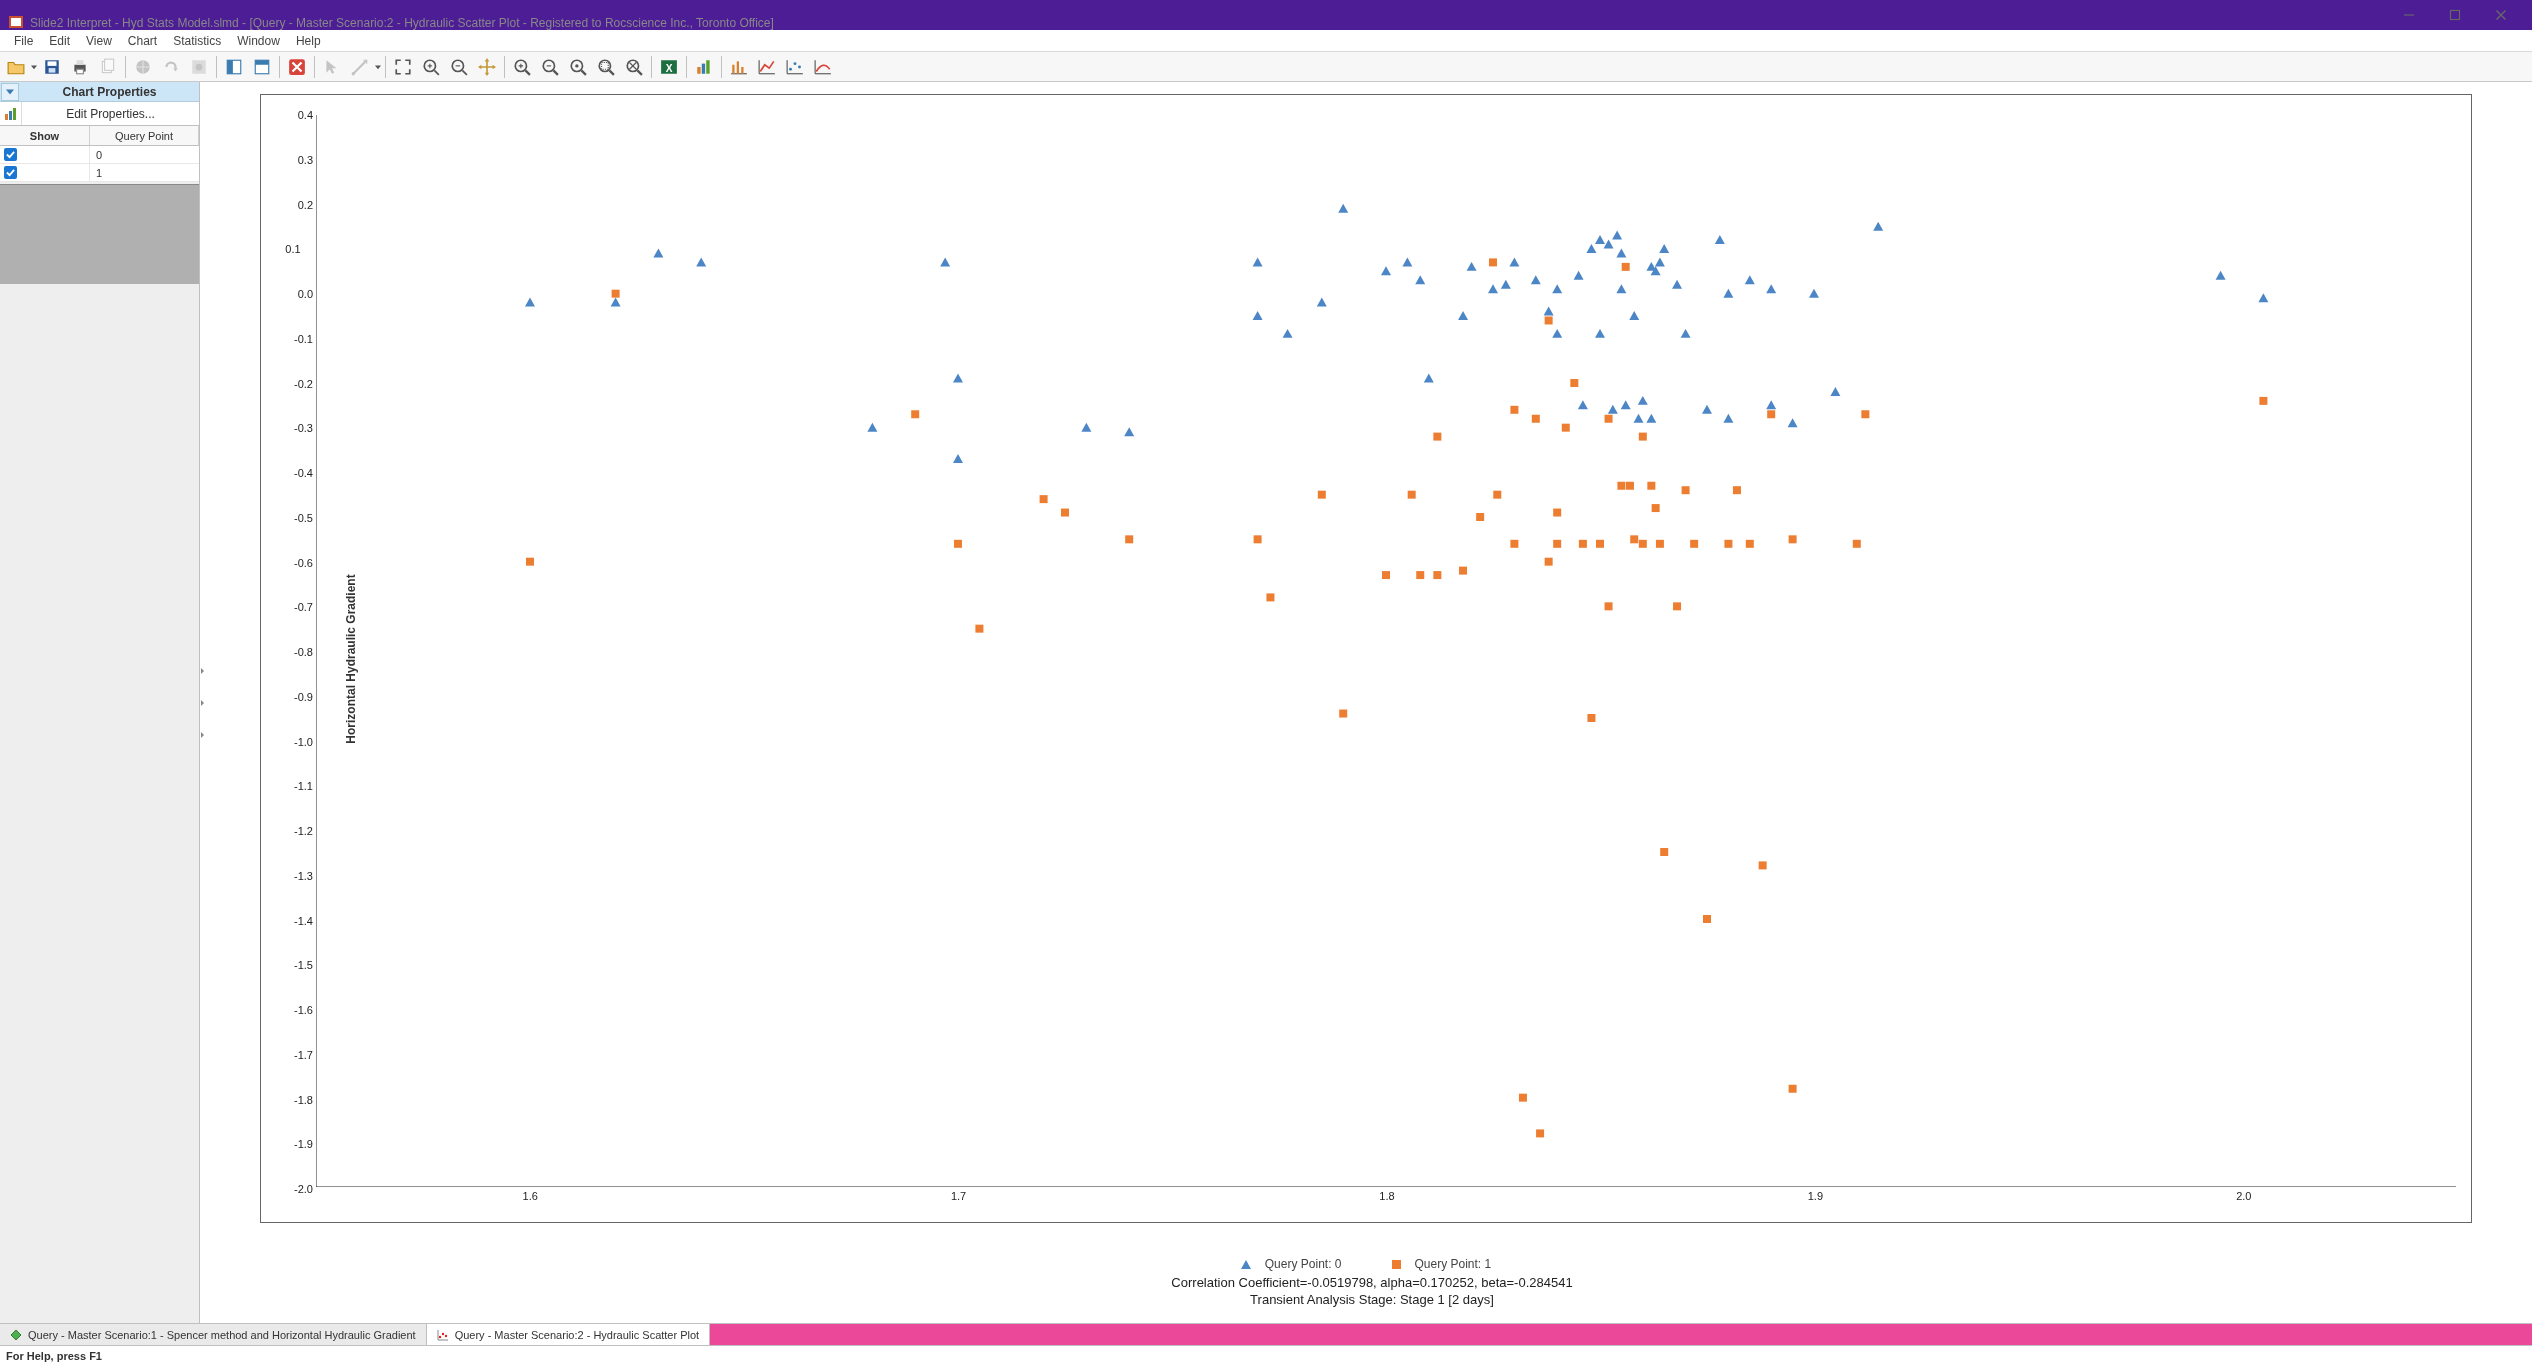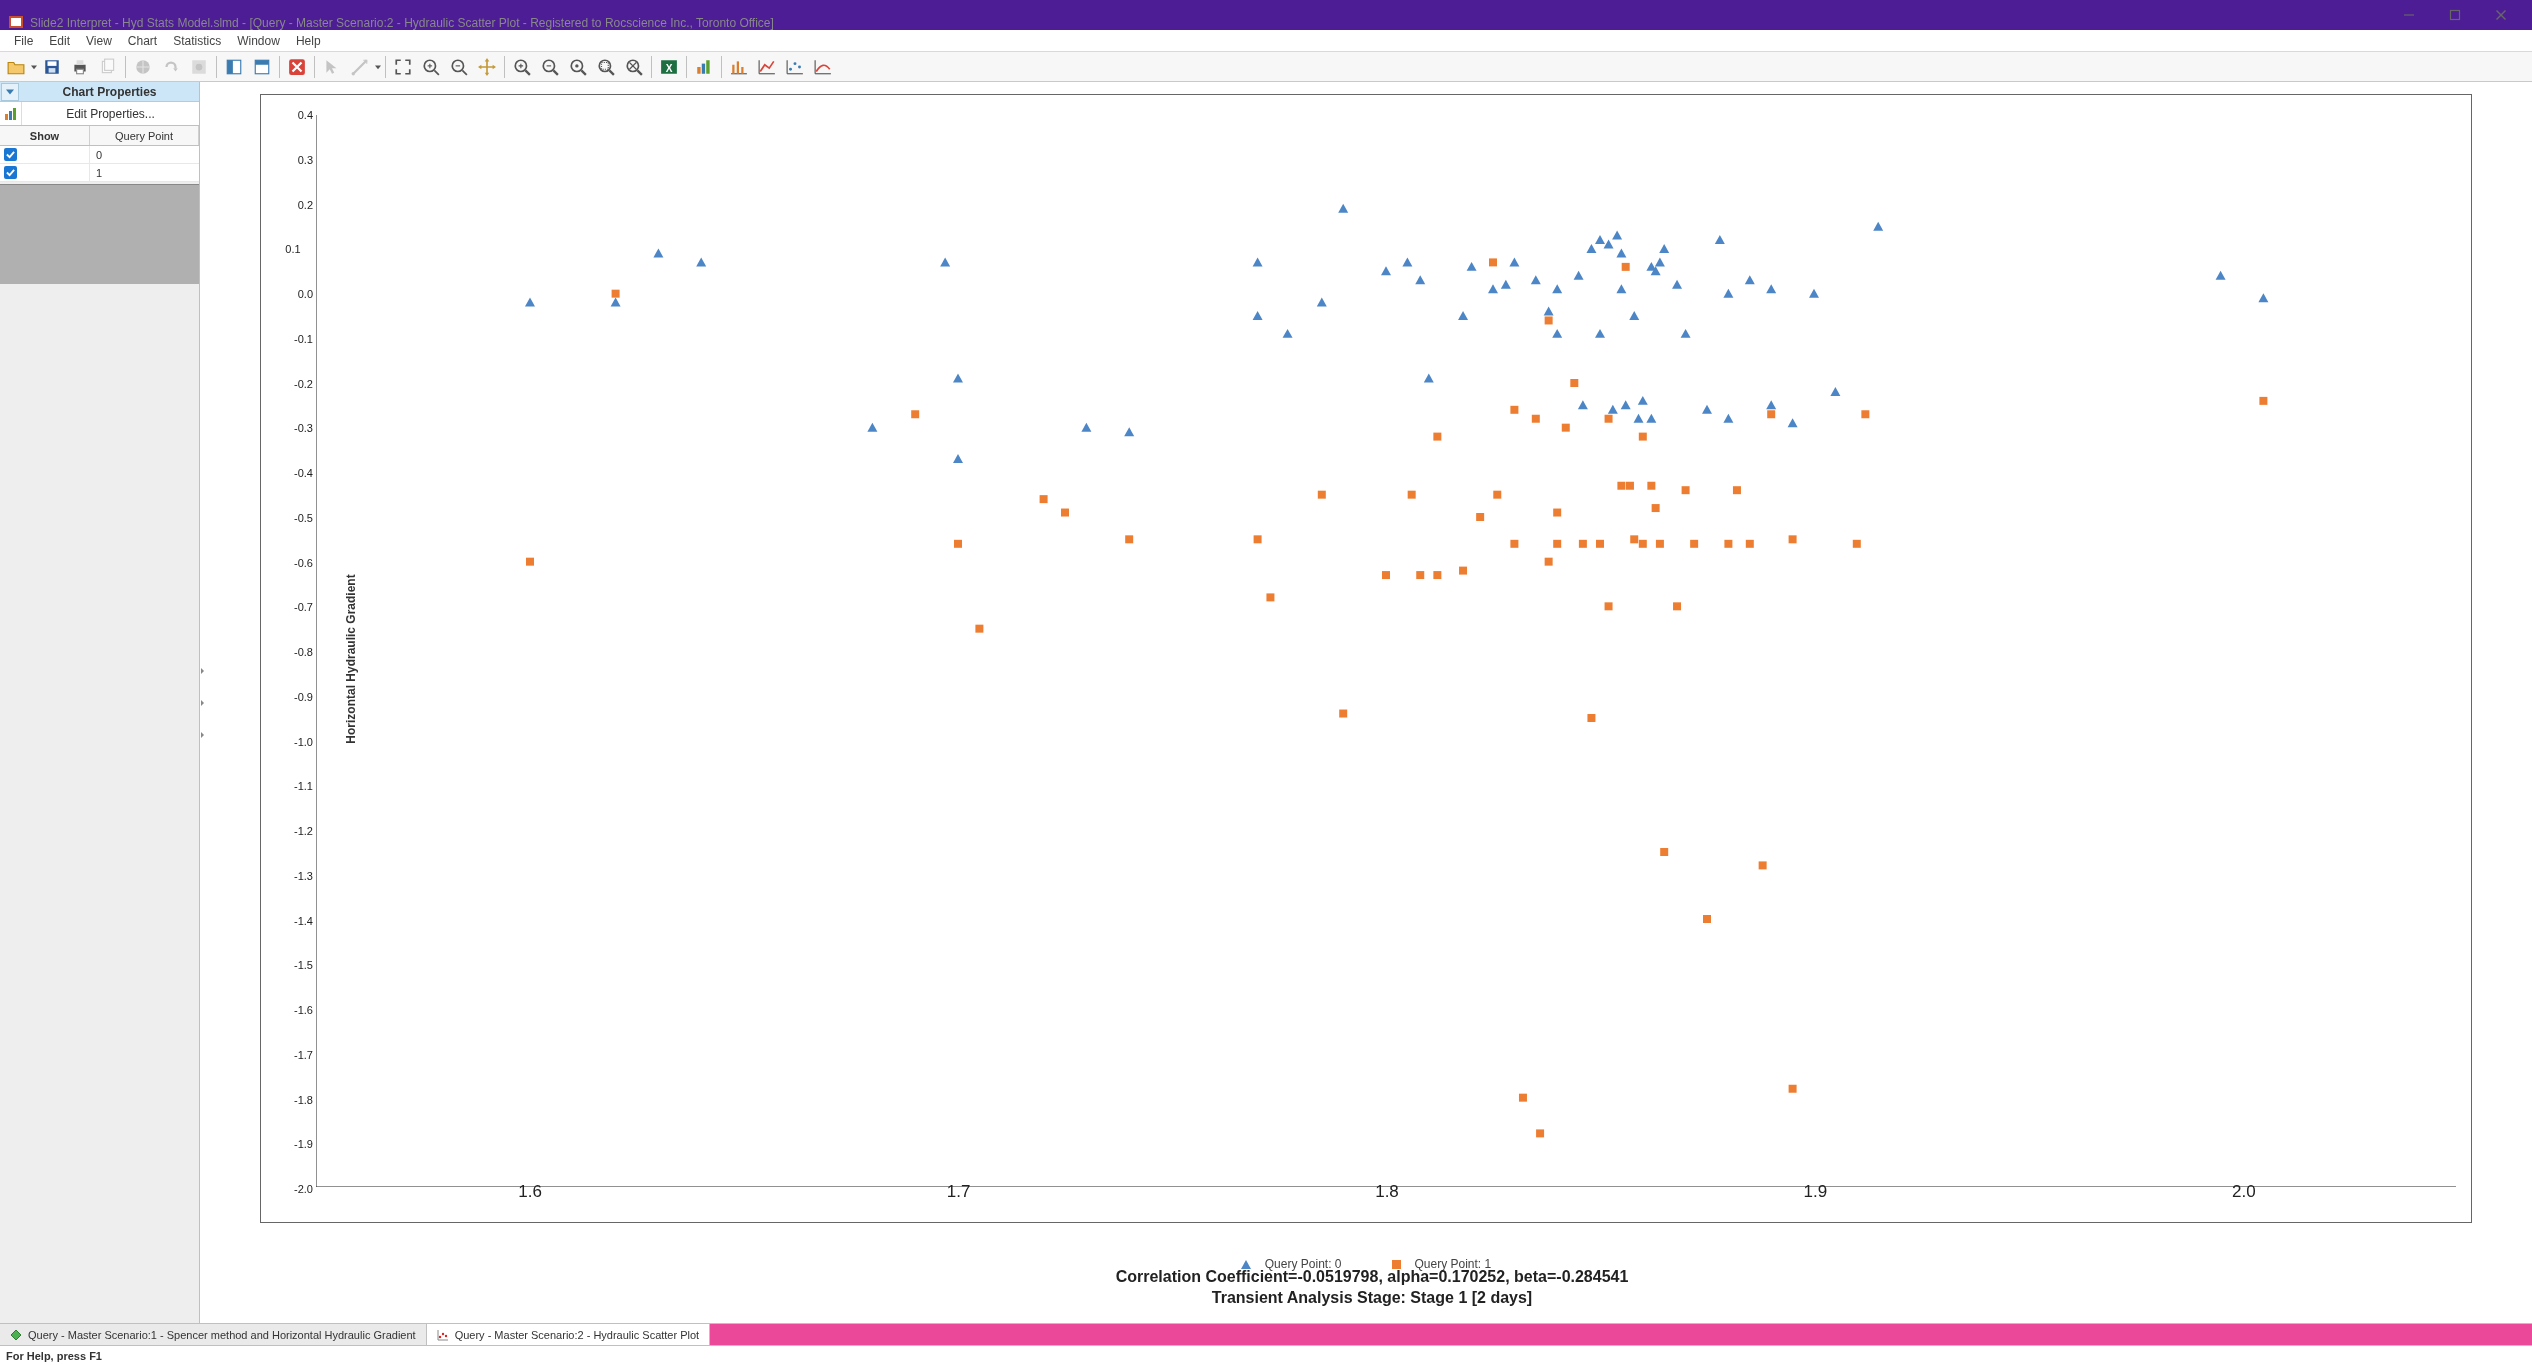--- a/index.html
+++ b/index.html
@@ -46,29 +46,29 @@
   .sidebar-filler { flex:1; background:#b0b0b0; border-top:1px solid #888; margin-top:2px; }
   .sidebar-bottom { flex:3; background:#eee; }
 
   .chart-area { flex:1; background:#fff; position:relative; }
   .chart-area .splitter { position:absolute; left:0; top:50%; transform:translateY(-50%); width:6px; height:70px; display:flex; flex-direction:column; align-items:center; justify-content:space-between; }
   .chart-area .splitter div { width:4px; height:4px; border-left:3px solid #888; border-top:3px solid transparent; border-bottom:3px solid transparent; }
   .chart-box { position:absolute; top:12px; left:60px; right:60px; bottom:100px; border:1px solid #666; background:#fff; }
   .legend { position:absolute; left:0; right:0; bottom:52px; display:flex; align-items:center; justify-content:center; gap:50px; font-size:12px; color:#444; }
   .legend .marker-tri { display:inline-block; width:0; height:0; border-left:5px solid transparent; border-right:5px solid transparent; border-bottom:9px solid #4c86c6; margin-right:14px; vertical-align:middle; }
   .legend .marker-sq { display:inline-block; width:9px; height:9px; background:#ed7d31; margin-right:14px; vertical-align:middle; }
-  .stats { position:absolute; left:12px; right:0; bottom:14px; text-align:center; font-weight:700; font-size:16px; color:#222; line-height:1.3; }
+  .stats { position:absolute; left:12px; right:0; bottom:14px; text-align:center; font-weight:400; font-size:13px; color:#222; line-height:1.3; }
 
   
   .plot { position:absolute; top:20px; left:55px; right:15px; bottom:35px; }
   .plot svg { width:100%; height:100%; }
   .ylabel { position:absolute; left:5px; top:50%; transform: translateY(-50%) rotate(-90deg); transform-origin:center; font-weight:700; font-size:12px; white-space:nowrap; }
   .xlabel { position:absolute; left:0; right:0; bottom:6px; text-align:center; font-weight:700; font-size:12px; }
   .ytick { position:absolute; font-size:11px; color:#222; right: calc(100% - 52px); text-align:right; transform:translateY(-50%); width:40px; }
-  .xtick { position:absolute; font-size:17px; color:#222; bottom:20px; transform:translateX(-50%); }
+  .xtick { position:absolute; font-size:11px; color:#222; bottom:20px; transform:translateX(-50%); }
 
   
   .doc-tabs { height: 22px; background:#ec4899; border-top:1px solid #c0c0c0; display:flex; align-items:stretch; font-size:11px; }
   .doc-tab { display:flex; align-items:center; padding:0 10px; border-right:1px solid #c0c0c0; background:#fff; gap:6px; }
   .doc-tab.inactive { background:#eaeaea; }
   .doc-tab .t-icon { width:12px; height:12px; display:inline-block; }
 
   
   .statusbar { height:20px; background:#fff; border-top:1px solid #c0c0c0; display:flex; align-items:center; padding:0 6px; font-size:11px; font-weight:600; color:#333; }
   .statusbar .sp { flex:1; }

